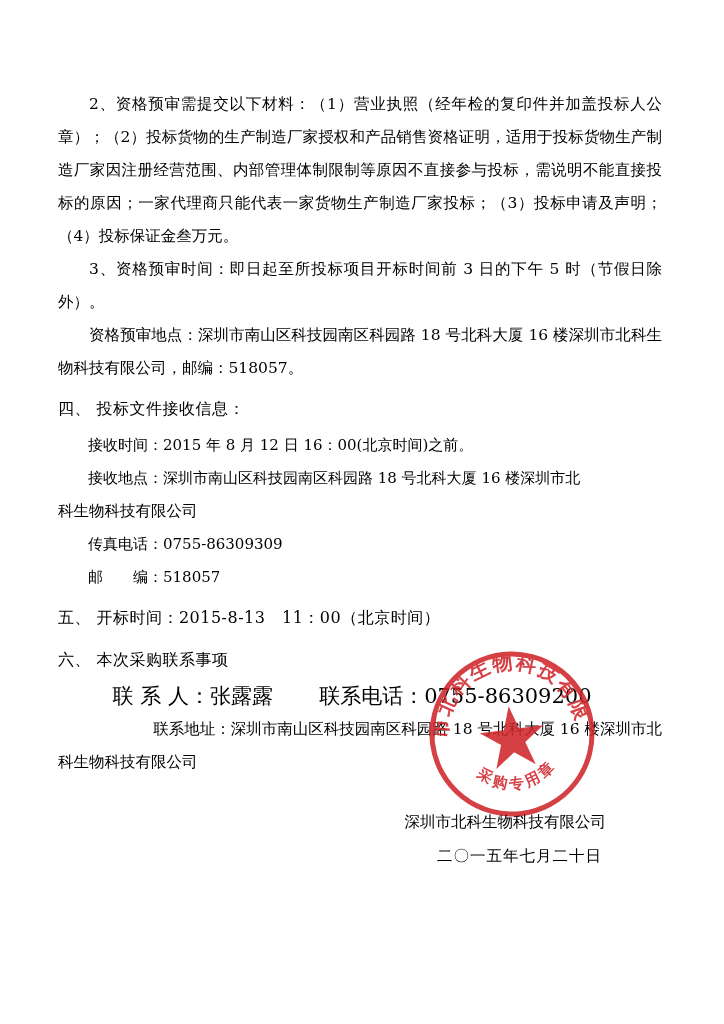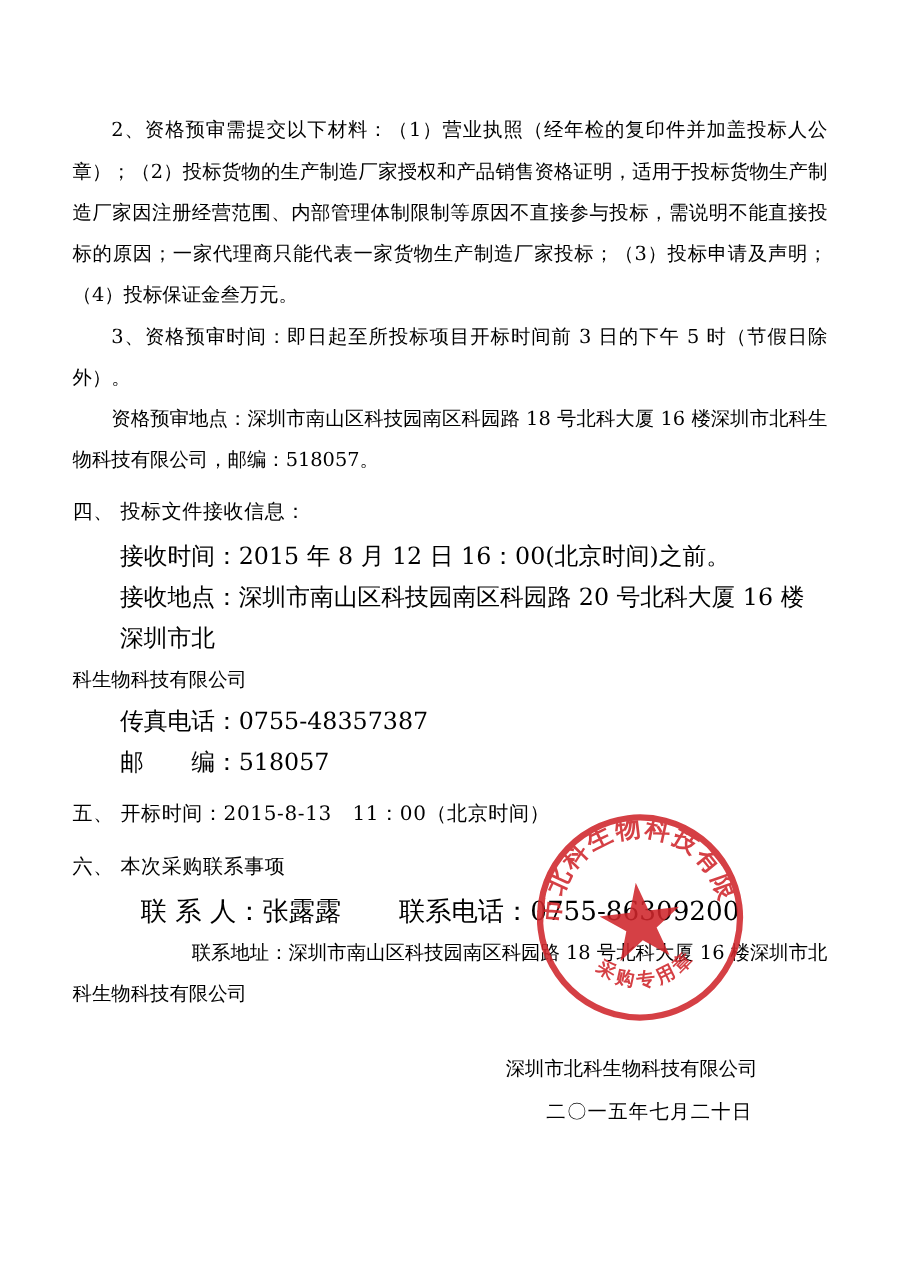--- a/index.html
+++ b/index.html
@@ -40,21 +40,21 @@
     letter-spacing: 0.5px;
   }
   .section-head .num {
     display: inline-block;
     min-width: 2.4em;
   }
   .block {
     margin-top: 2px;
   }
   .kv {
-    font-size: 19px;
+    font-size: 15px;
     line-height: 33px;
     margin-left: 2em;
   }
   .contact-line {
     font-size: 21px;
     line-height: 33px;
     margin-left: 2.6em;
   }
   .contact-line .gap {
     display: inline-block;
@@ -115,23 +115,23 @@
   <div class="para indent2">3、资格预审时间：即日起至所投标项目开标时间前 3 日的下午 5 时（节假日除外）。</div>
 
   <div class="para indent2">资格预审地点：深圳市南山区科技园南区科园路 18 号北科大厦 16 楼深圳市北科生物科技有限公司，邮编：518057。</div>
 
   <div class="section-head">
     <span class="num">四、</span><span>投标文件接收信息：</span>
   </div>
 
   <div class="block">
     <div class="kv">接收时间：2015 年 8 月 12 日 16：00(北京时间)之前。</div>
-    <div class="kv">接收地点：深圳市南山区科技园南区科园路 20 号北科大厦 16 楼深圳市北</div>
+    <div class="kv">接收地点：深圳市南山区科技园南区科园路 18 号北科大厦 16 楼深圳市北</div>
     <div class="para">科生物科技有限公司</div>
-    <div class="kv">传真电话：0755-48357387</div>
+    <div class="kv">传真电话：0755-86309309</div>
     <div class="kv"><span>邮　　编：</span><span>518057</span></div>
   </div>
 
   <div class="section-head">
     <span class="num">五、</span><span>开标时间：2015-8-13　11：00（北京时间）</span>
   </div>
 
   <div class="section-head">
     <span class="num">六、</span><span>本次采购联系事项</span>
   </div>

